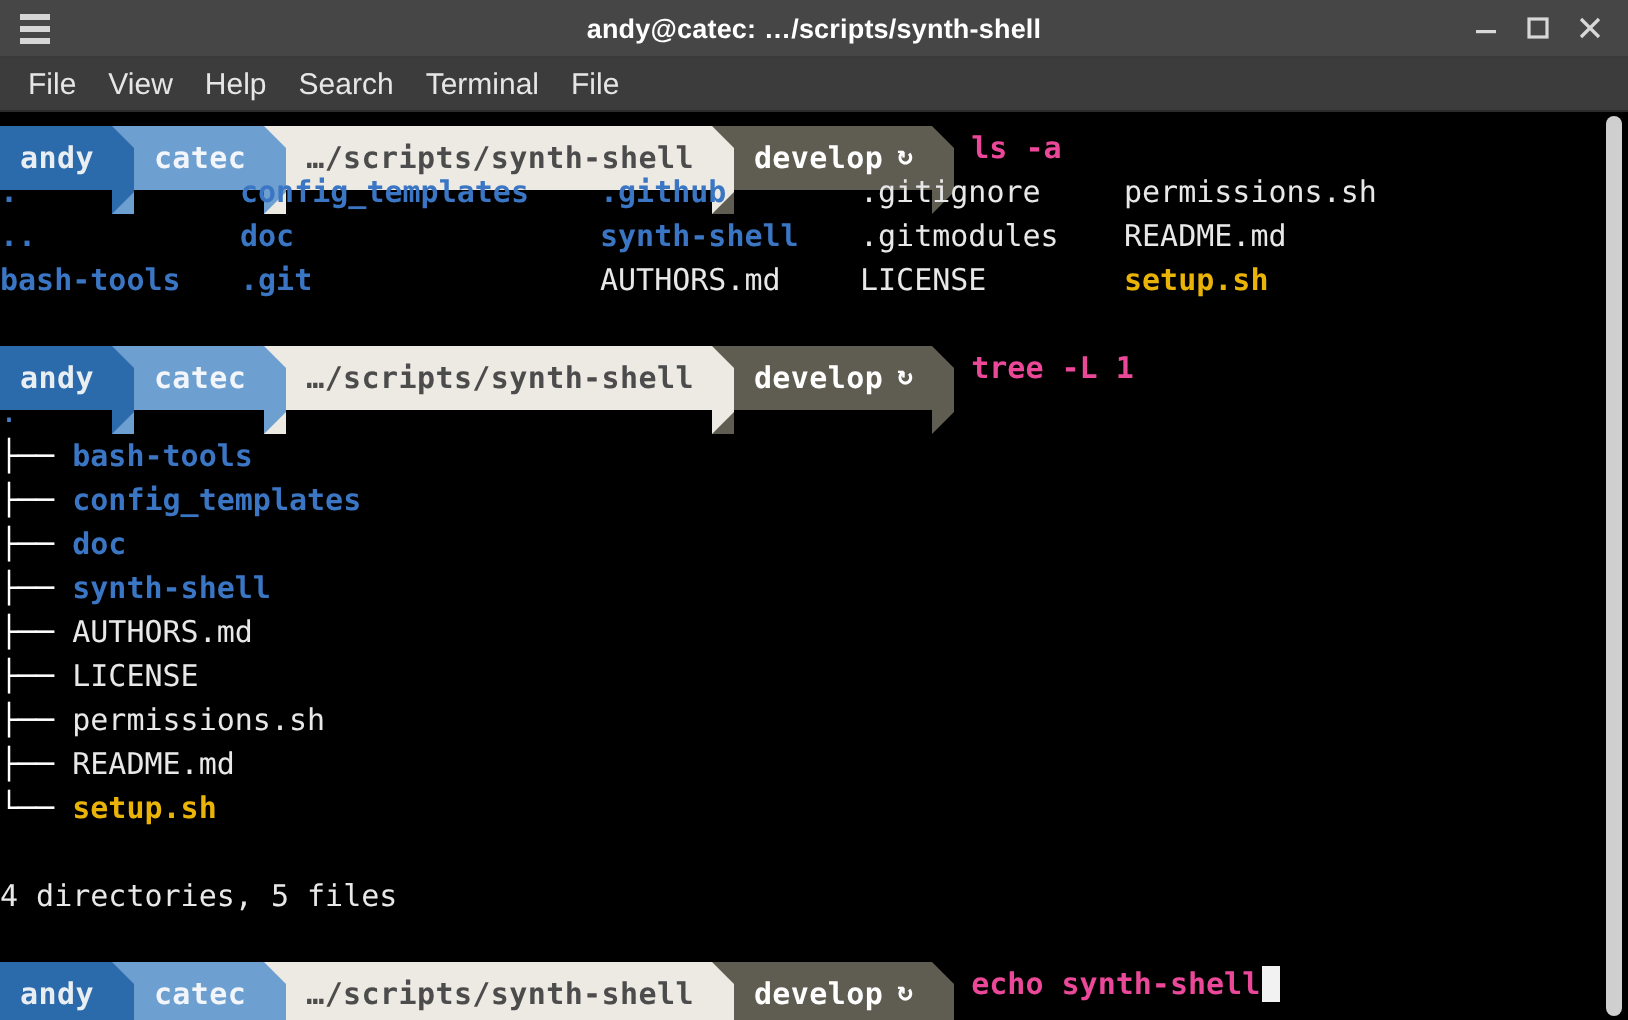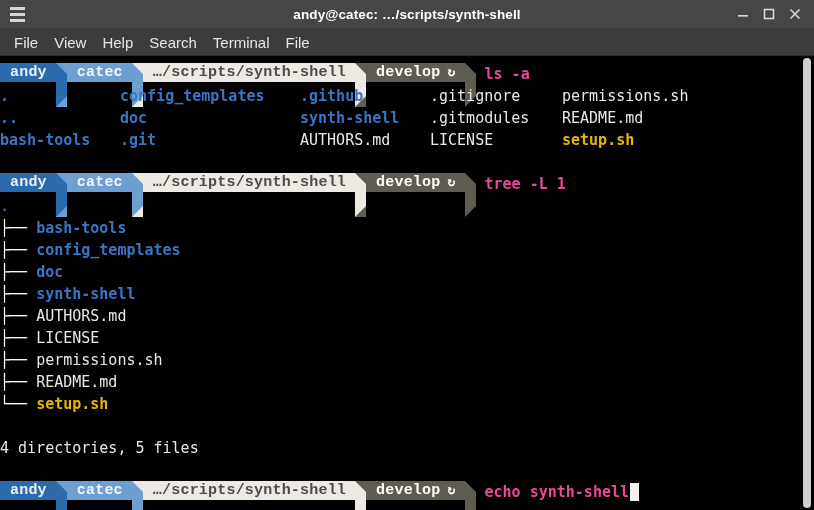--- a/index.html
+++ b/index.html
@@ -118,26 +118,25 @@
 
   
   .prompt {
     display: flex;
     align-items: stretch;
     height: 22px;
   }
   .seg {
     display: flex;
     align-items: center;
-    height: 19px;
+    height: 32px;
     font-size: 15px;
     padding: 0 9px 0 10px;
     font-weight: bold;
     letter-spacing: .2px;
-    font-family: Liberation Mono, monospace;
   }
   .seg-user   { background: #2b6bab; color: #e9eef2; }
   .seg-host   { background: #6d9fd0; color: #f2f6fa; }
   .seg-path   { background: #eceae3; color: #4c4c4c; }
   .seg-git    { background: #5f5c52; color: #ffffff; }
   .arrow {
     width: 0; height: 22px;
     border-style: solid;
     border-width: 11px 0 11px 11px;
     flex: 0 0 auto;

